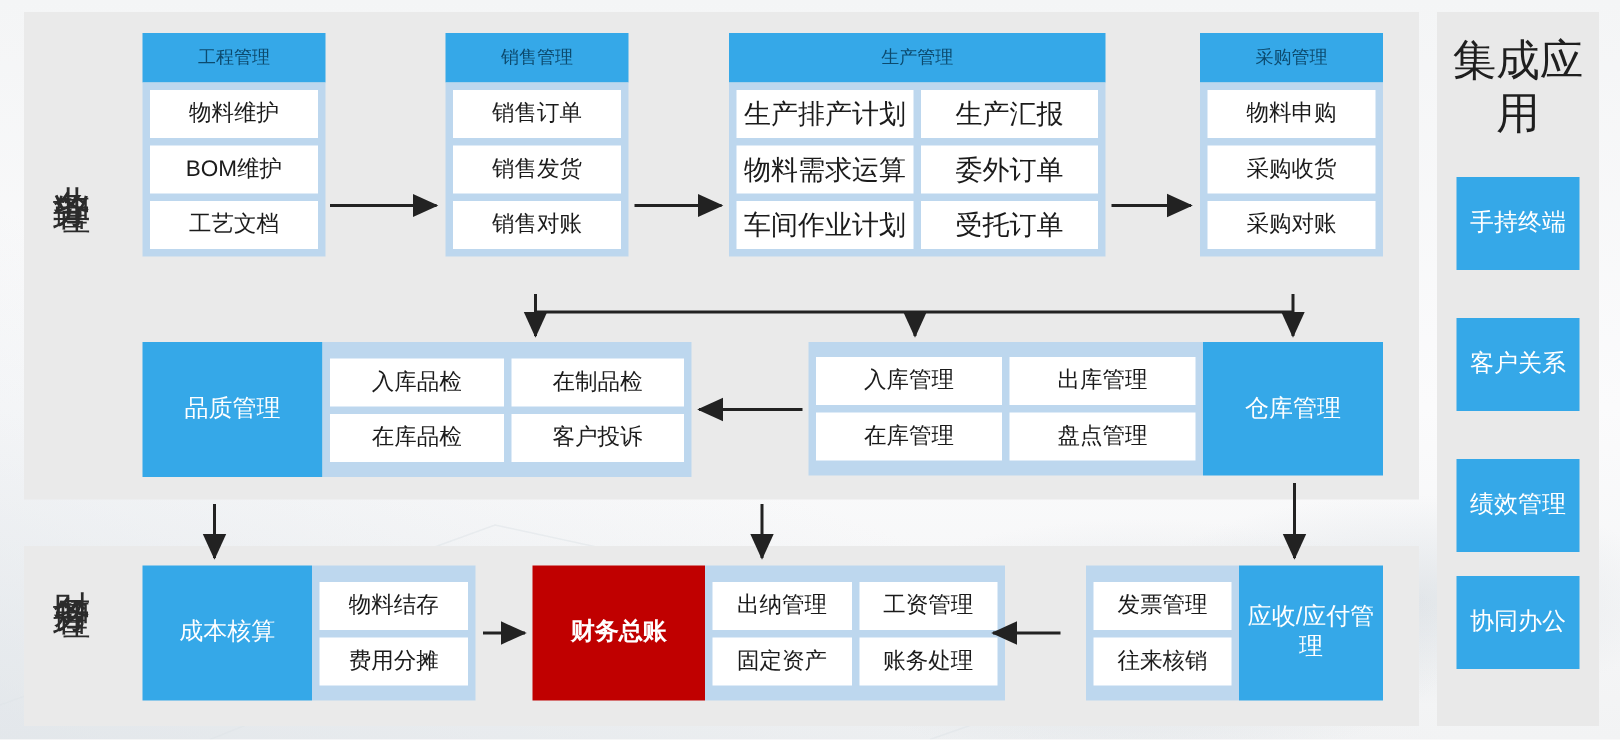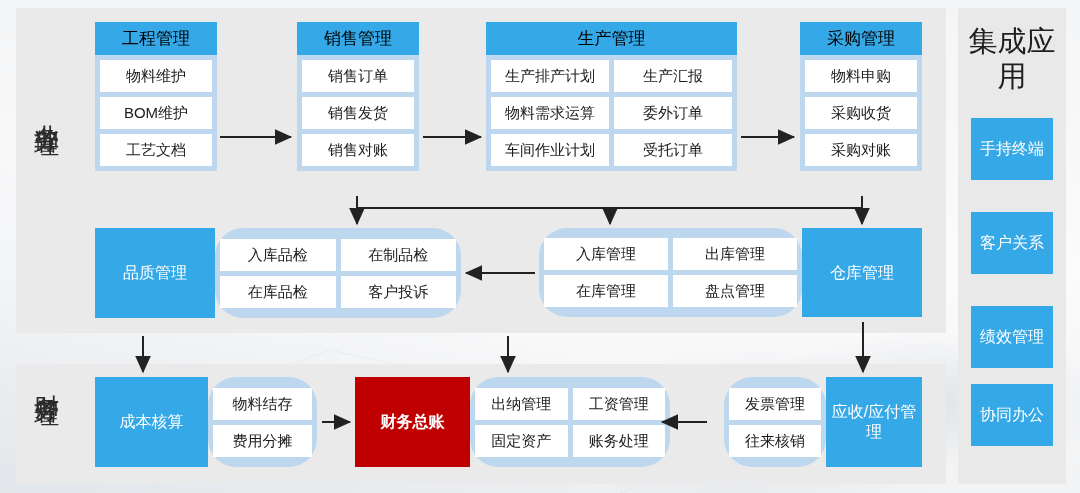--- a/index.html
+++ b/index.html
@@ -45,22 +45,22 @@
     line-height: 1.05;
     text-align: center;
   }
   #biz-label { left: 34px; top: 104px; }
   #fin-label { left: 34px; top: 374px; }
 
   
   .module { position: absolute; }
   .mod-head {
     background: #35a8e8;
-    color: #000000;
-    font-size: 17px;
+    color: #0c4a6e;
+    font-size: 12px;
     text-align: center;
     line-height: 33px;
     height: 33px;
     white-space: nowrap;
   }
   .mod-body {
     background: #bdd7ee;
     padding: 5px;
     display: grid;
     gap: 5px;
@@ -70,35 +70,35 @@
   .cell {
     background: #ffffff;
     color: #1b1b1b;
     font-size: 15px;
     text-align: center;
     line-height: 32px;
     height: 32px;
     white-space: nowrap;
     overflow: hidden;
   }
-  .cell.sm { font-size: 15px; }
+  .cell.sm { font-size: 18px; }
 
   
   .module.side { display: flex; }
   .side-head {
     background: #35a8e8;
     color: #ffffff;
     font-size: 16px;
     display: flex; align-items: center; justify-content: center;
     text-align: center;
     line-height: 1.25;
     flex: none;
   }
   .side-head.red { background: #c00000; font-weight: bold; }
-  .module.side .mod-body { flex: 1 1 auto; align-content: center; border-radius: 28px; }
+  .module.side .mod-body { flex: 1 1 auto; align-content: center; }
 
   
   #apps-title {
     position: absolute; left: 958px; top: 24px; width: 108px;
     text-align: center; font-size: 29px; color: #1f1f1f; line-height: 1.22;
     font-weight: 400;
   }
   .app-chip {
     position: absolute; left: 971px; width: 82px; height: 62px;
     background: #35a8e8; color: #ffffff;

